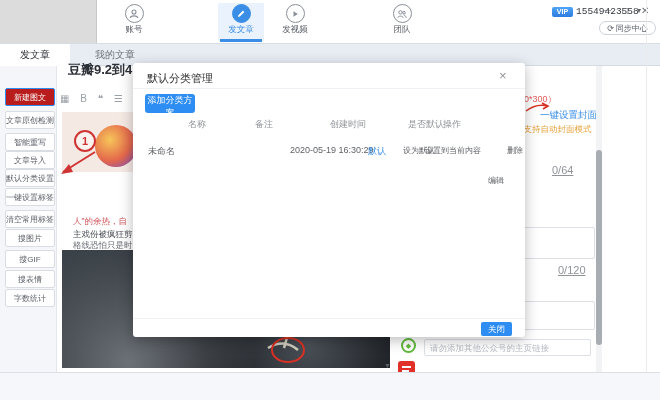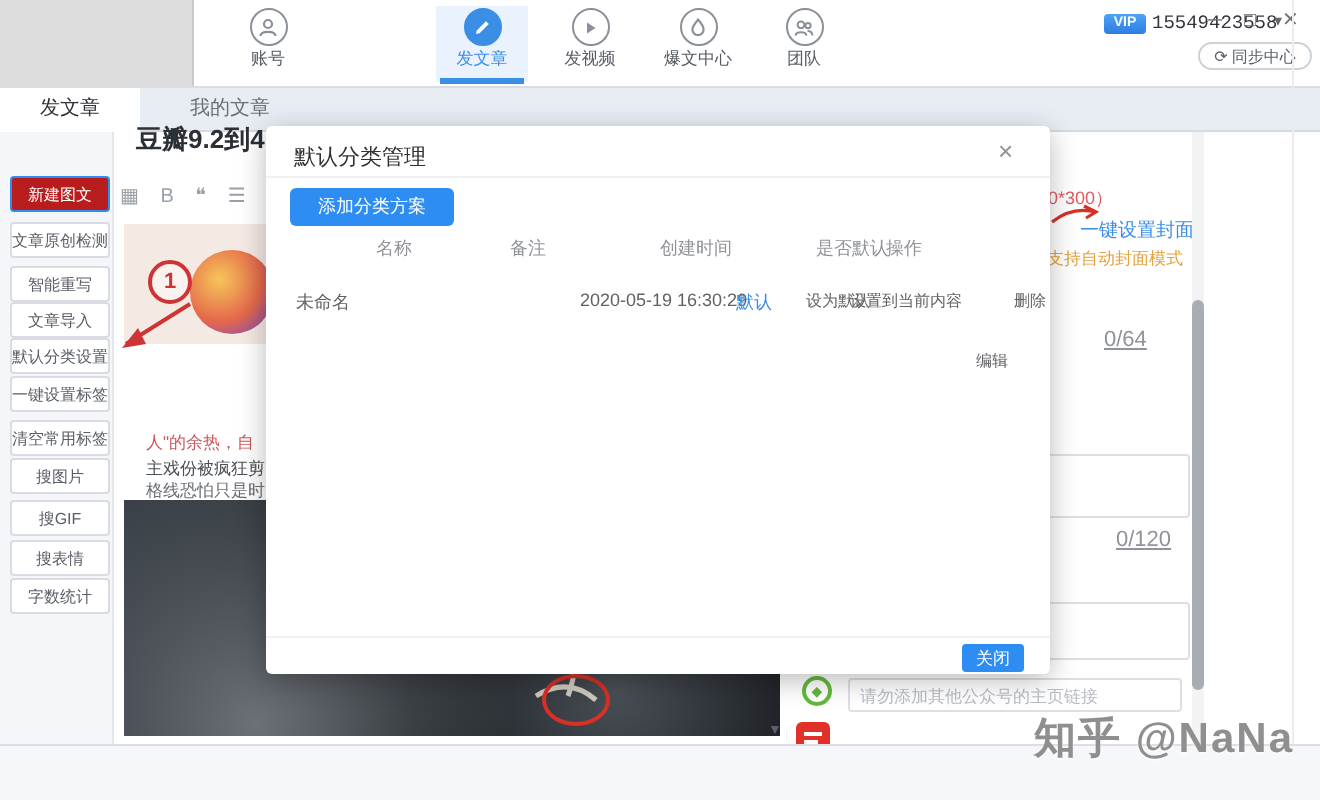--- a/index.html
+++ b/index.html
@@ -67,21 +67,21 @@
   .tiny-caret { left:384px; top:362px; font-size:7px; color:#5a5e66; }
   .v-scroll-track { left:596px; top:66px; width:6px; height:306px; background:#f2f3f5; }
   .v-scroll-thumb { left:596px; top:150px; width:6px; height:195px; background:#a8adb3; border-radius:3px; }
   .right-edge { left:646px; top:0; width:1px; height:372px; background:#ececec; }
 
   
   .modal { left:133px; top:63px; width:392px; height:274px; background:#fff; border-radius:3px; box-shadow:0 3px 14px rgba(0,0,0,.28); z-index:50; }
   .modal-title { left:14px; top:8px; font-size:11px; color:#303133; }
   .modal-x { left:366px; top:5px; font-size:13px; color:#909399; cursor:pointer; }
   .modal-head-sep { left:0; top:25px; width:392px; height:1px; background:#eef0f4; }
-  .modal-add { left:12px; top:31px; width:82px; height:19px; background:#2e8df2; border:none; border-radius:3px; color:#fff; font-size:9px; cursor:pointer; font-family:inherit; }
+  .modal-add { left:12px; top:31px; width:50px; height:19px; background:#2e8df2; border:none; border-radius:3px; color:#fff; font-size:9px; cursor:pointer; font-family:inherit; }
   .th { top:55px; font-size:9px; color:#909399; white-space:nowrap;margin-left:40px; }
   .td { top:82px; font-size:9px; color:#606266; white-space:nowrap; }
   .td.link { cursor:pointer; }
   .modal-foot-sep { left:0; top:255px; width:392px; height:1px; background:#eef0f4; }
   .modal-close { left:348px; top:259px; width:31px; height:14px; background:#2e8df2; border:none; border-radius:2px; color:#fff; font-size:8.5px; line-height:13px; cursor:pointer; font-family:inherit; }
 
   
   .banner { left:0; top:173px; width:643px; height:56px; background:rgba(136,84,184,.87); z-index:60; display:flex; align-items:center; justify-content:center; }
   .banner-text { font-size:32px; font-weight:bold; color:#121212; letter-spacing:0.5px; white-space:nowrap;
       text-shadow:-2px 0 0 #fff,2px 0 0 #fff,0 -2px 0 #fff,0 2px 0 #fff,-1.5px -1.5px 0 #fff,1.5px -1.5px 0 #fff,-1.5px 1.5px 0 #fff,1.5px 1.5px 0 #fff; }
@@ -125,28 +125,20 @@
 
   <div class="abs nav-item" style="left:272px">
     <div class="nav-circle">
       <svg width="12" height="12" viewBox="0 0 12 12">
           <path d="M4.5,3.2 L8.8,6 L4.5,8.8 Z" fill="#8a9099"></path>
         </svg>
     </div>
     <div class="nav-label">发视频</div>
   </div>
 
-  <div class="abs nav-item" style="left:326px">
-    <div class="nav-circle">
-      <svg width="12" height="12" viewBox="0 0 12 12">
-          <path d="M6,1.8 C7.6,3.6 8.8,5 8.8,6.8 A2.8,2.8 0 0 1 3.2,6.8 C3.2,5 4.6,3.8 6,1.8 Z" fill="none" stroke="#8a9099" stroke-width="1.1"></path>
-        </svg>
-    </div>
-    <div class="nav-label">爆文中心</div>
-  </div>
 
   <div class="abs nav-item" style="left:379px">
     <div class="nav-circle">
       <svg width="12" height="12" viewBox="0 0 12 12">
           <circle cx="4.5" cy="4.4" r="1.7" fill="none" stroke="#8a9099" stroke-width="1"></circle>
           <circle cx="8" cy="4.8" r="1.3" fill="none" stroke="#8a9099" stroke-width="1"></circle>
           <path d="M1.8,9.8 C2,7.6 7,7.6 7.2,9.8 M7.8,7.4 C9.4,7.6 10.2,8.6 10.2,9.8" fill="none" stroke="#8a9099" stroke-width="1"></path>
         </svg>
     </div>
     <div class="nav-label">团队</div>
@@ -255,15 +247,14 @@
   </div>
   <div class="abs bbtn" style="left:192px; width:31px;">预览</div>
   <div class="abs bbtn" style="left:231px; width:46px;">同步至草稿箱</div>
   <div class="abs bbtn" style="left:285px; width:28px;">发布</div>
   <div class="abs bbtn" style="left:321px; width:38px;">定时发布</div>
   <div class="abs bbtn" style="left:367px; width:30px;">关闭</div>
   <div class="abs bbtn disabled" style="left:406px; width:36px;">审核状态</div>
   <div class="abs bbtn disabled" style="left:450px; width:36px;">同步记录</div>
   <div class="abs bbtn disabled" style="left:494px; width:36px;">发布记录</div>
 
-  <div class="abs watermark">知乎 @NaNa</div>
 
 </div>
 
 </body></html>

